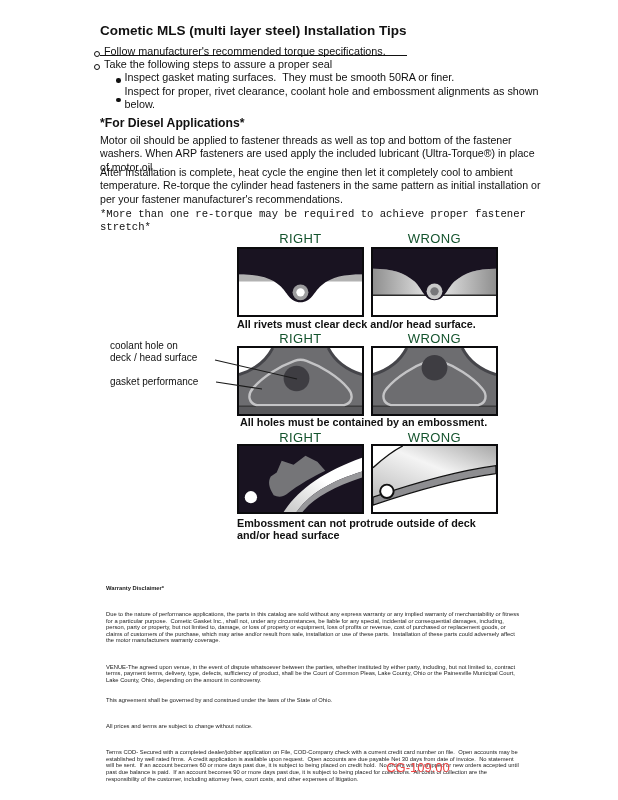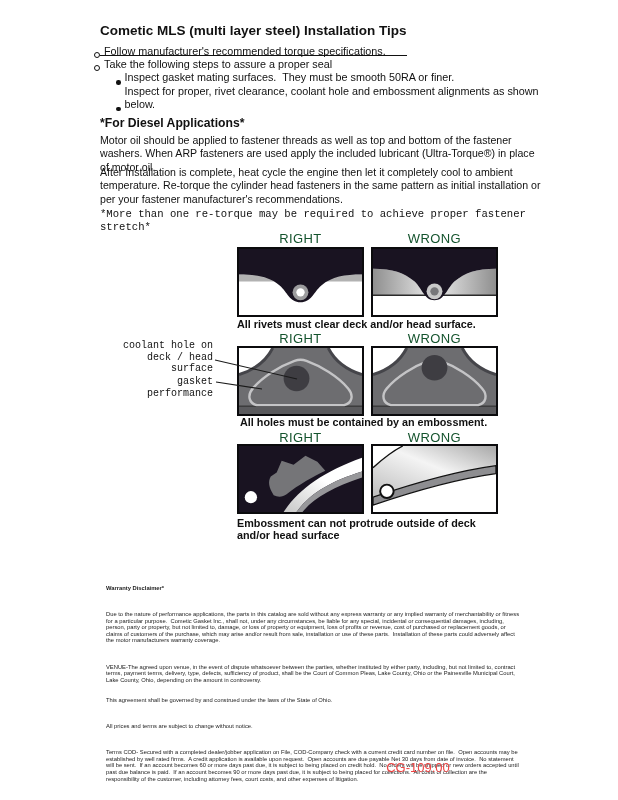--- a/index.html
+++ b/index.html
@@ -6,38 +6,38 @@
   .page{
     position:relative;width:618px;height:800px;background:#ffffff;overflow:hidden;
     font-family:"Liberation Sans","DejaVu Sans",sans-serif;color:#111;
   }
   .abs{position:absolute;}
   .doc-title{
     left:100px;top:23px;font-size:13.5px;font-weight:bold;letter-spacing:0;
   }
   .doc-title span{display:inline-block;border-bottom:1.6px solid #111;padding-bottom:17px;}
   .bullets{left:94px;top:45px;width:452px;font-size:10.8px;line-height:13.2px;}
-  .b-row{display:flex;align-items:flex-end;}
+  .b-row{display:flex;align-items:center;}
   .b-row.sub{padding-left:22px;}
   .marker{flex:0 0 auto;margin-top:4.5px;margin-right:4px;width:4px;height:4px;border-radius:50%;}
   .marker.open{border:1px solid #111;}
   .marker.filled{background:#111;width:4.5px;height:4.5px;}
   .b-text{white-space:pre-wrap;}
   .diesel-head{left:100px;top:116px;font-size:12.2px;font-weight:bold;}
   .para{left:100px;width:444px;font-size:10.6px;line-height:13.4px;white-space:pre-wrap;}
   .p1{top:134px;}
   .p2{top:166px;}
   .p3{top:208px;font-family:Liberation Mono, monospace;}
   .fig-label{font-size:13px;letter-spacing:.4px;text-align:center;width:127px;color:#14532d;}
   .fig-box{
     width:127px;height:70px;border:2px solid #0b0b0d;box-sizing:border-box;background:#fff;
   }
   .fig-box svg{display:block;}
   .caption{font-size:10.8px;line-height:12px;color:#111;font-weight:bold;}
-  .side-label{font-size:10px;line-height:11.6px;text-align:right;color:#111;font-family:Liberation Mono, monospace;}
+  .side-label{font-size:10px;line-height:11.6px;text-align:left;color:#111;}
   .disclaimer{
     left:106px;top:572px;width:414px;font-size:5.8px;line-height:6.6px;color:#1c1c1c;
     white-space:pre-wrap;
   }
   .disclaimer .dh{font-weight:bold;margin:0 0 6px 0;}
   .disclaimer p{margin:0 0 6.5px 0;}
   .disclaimer p.tight{margin:0;}
   .page-code{left:318px;top:760px;width:200px;text-align:center;font-size:13px;color:#ef4444;}
 </style>
 </head>

